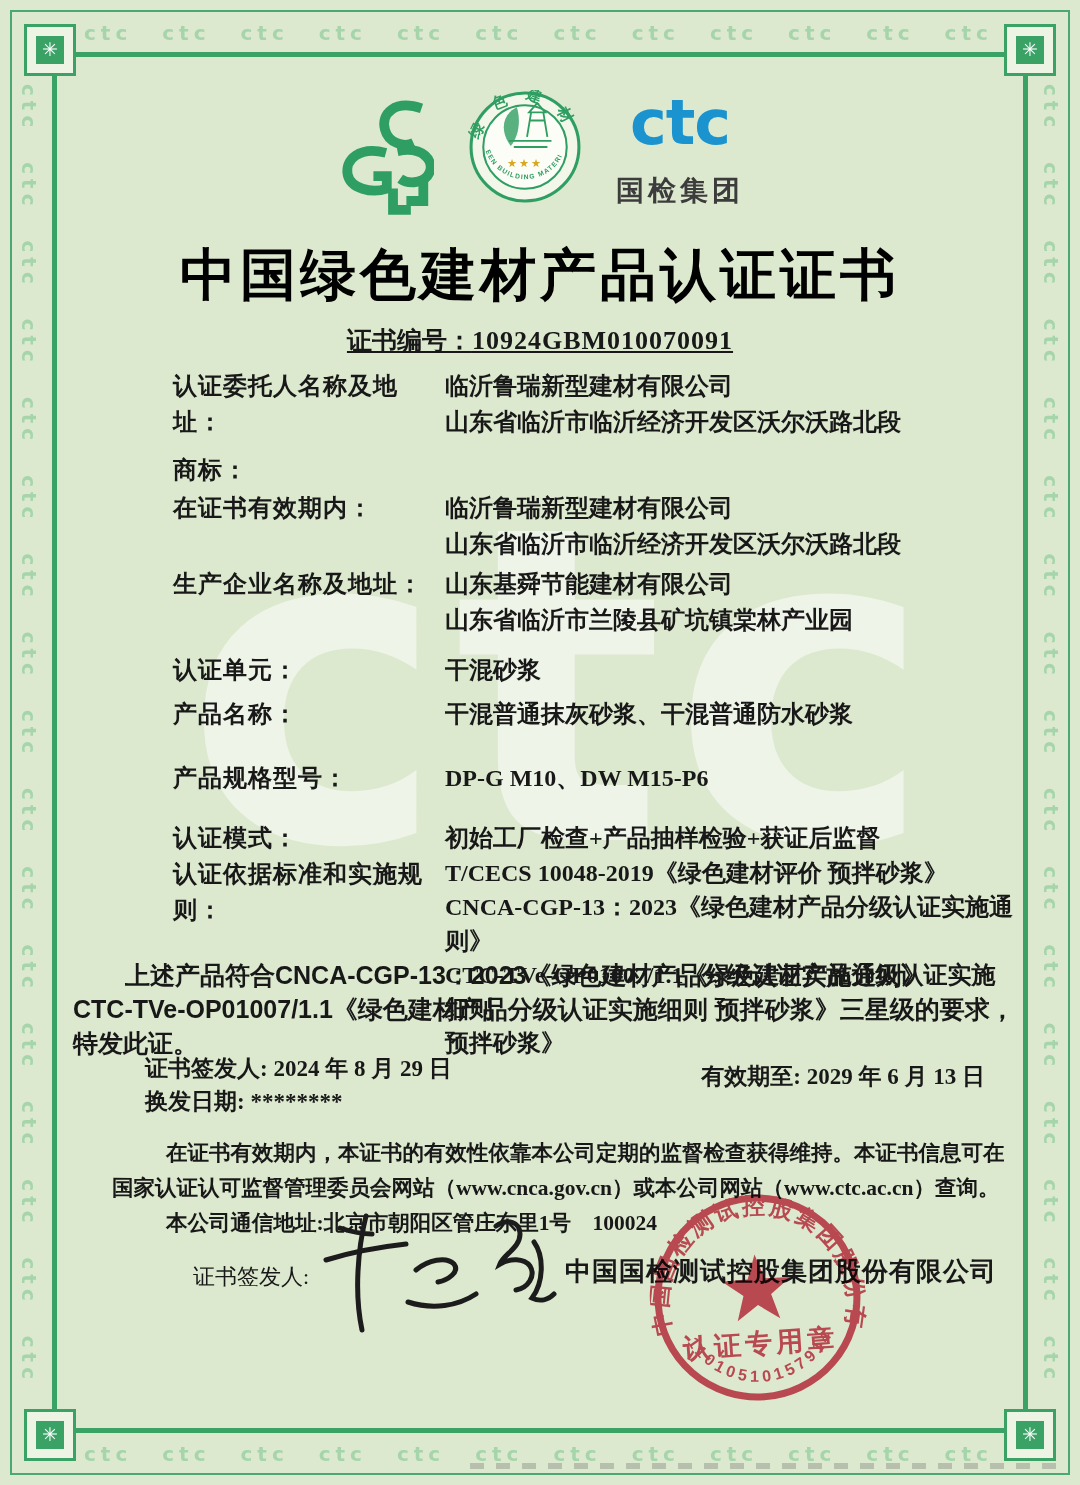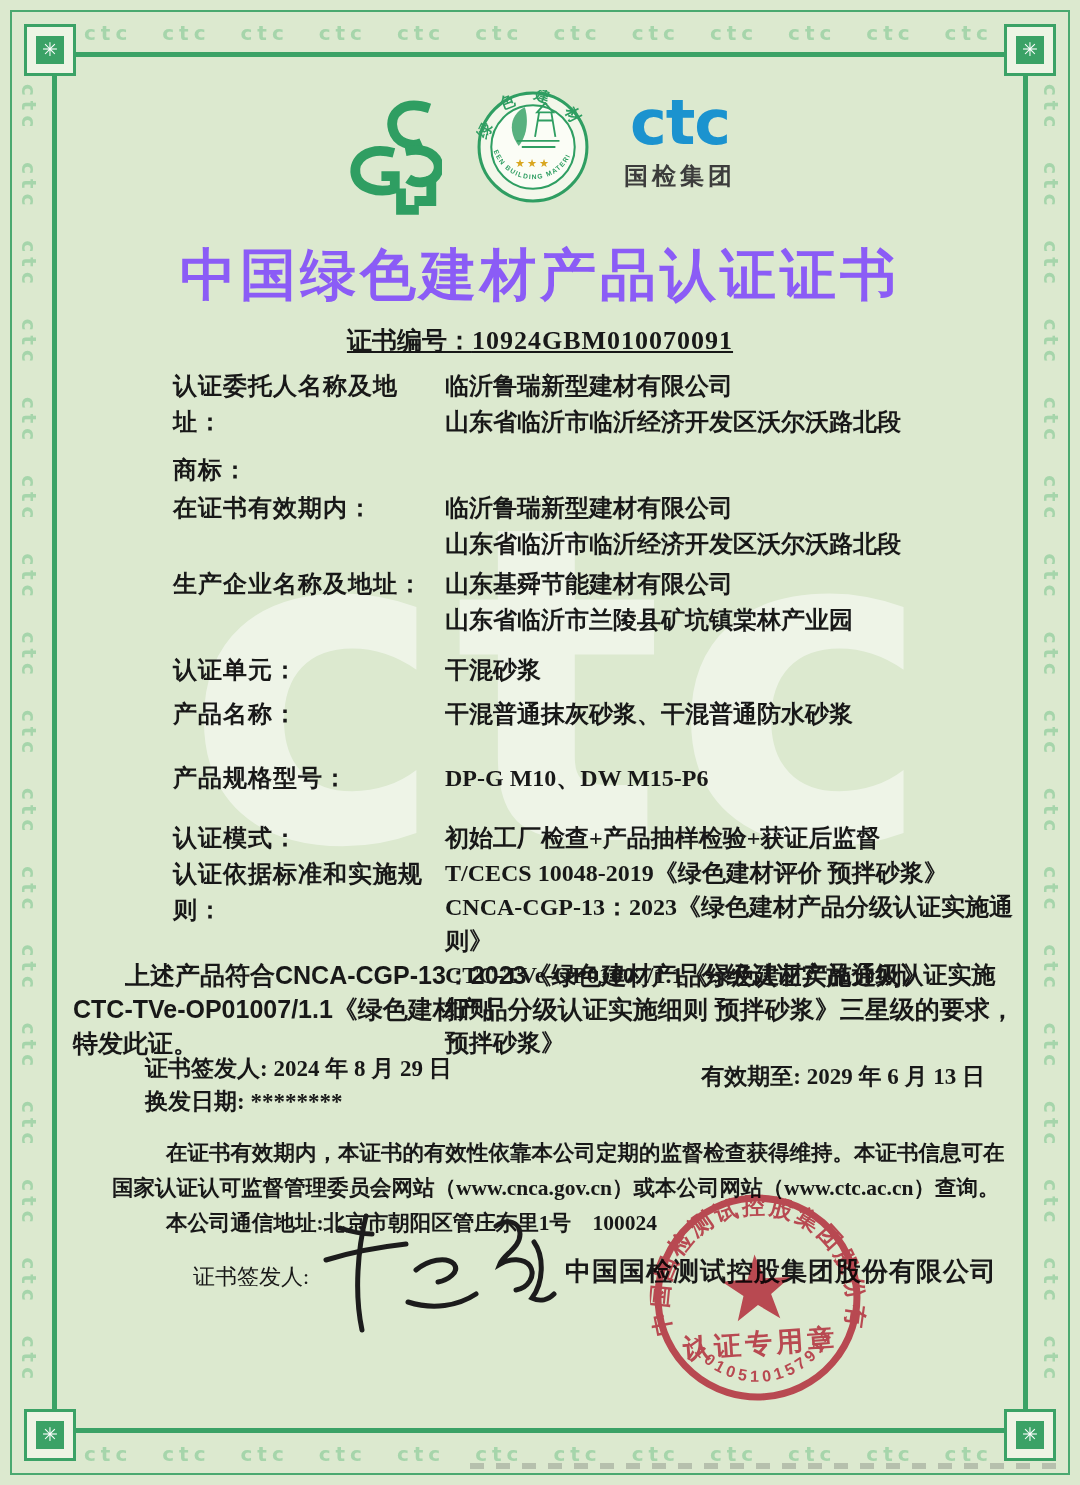--- a/index.html
+++ b/index.html
@@ -25,24 +25,24 @@
   
   .watermark{position:absolute;left:185px;top:468px;z-index:1;font-family:"DejaVu Sans",sans-serif;
         font-weight:700;font-size:440px;line-height:1;letter-spacing:8px;
         color:rgba(255,255,255,0.5);pointer-events:none;user-select:none;}
   
   .logos{position:absolute;top:90px;left:0;right:0;z-index:4;display:flex;
         justify-content:center;align-items:flex-start;gap:34px;}
   .ctc-block{text-align:center;margin-top:2px;}
   .ctc-word{font-family:"DejaVu Sans",sans-serif;font-weight:700;font-size:62px;line-height:1;
         color:#1b93cf;letter-spacing:-1px;}
-  .ctc-sub{font-family:"Liberation Sans",sans-serif;font-weight:700;font-size:24px;
-        color:#3c3c3c;letter-spacing:4px;margin-top:6px;}
+  .ctc-sub{font-family:"Liberation Sans",sans-serif;font-weight:700;font-size:28px;
+        color:#3c3c3c;letter-spacing:4px;margin-top:18px;}
   .title{position:absolute;top:238px;left:0;right:0;z-index:4;text-align:center;
-        font-size:56px;font-weight:700;color:#8b5cf6;letter-spacing:4px;}
+        font-size:56px;font-weight:700;color:#000000;letter-spacing:4px;}
   .certno{position:absolute;top:324px;left:0;right:0;z-index:4;text-align:center;
         font-size:25px;font-weight:700;text-decoration:underline;}
   .certno .num{font-size:26px;letter-spacing:1px;}
   
   .fields{position:absolute;left:173px;right:66px;top:368px;z-index:4;}
   .row{display:grid;grid-template-columns:272px 1fr;align-items:start;}
   .lbl{font-weight:700;font-size:24px;line-height:36px;letter-spacing:1px;}
   .val{font-weight:700;font-size:24px;line-height:36px;}
   .val.latin{font-family:Liberation Serif, serif;}
   .tight .val{line-height:34px;}

